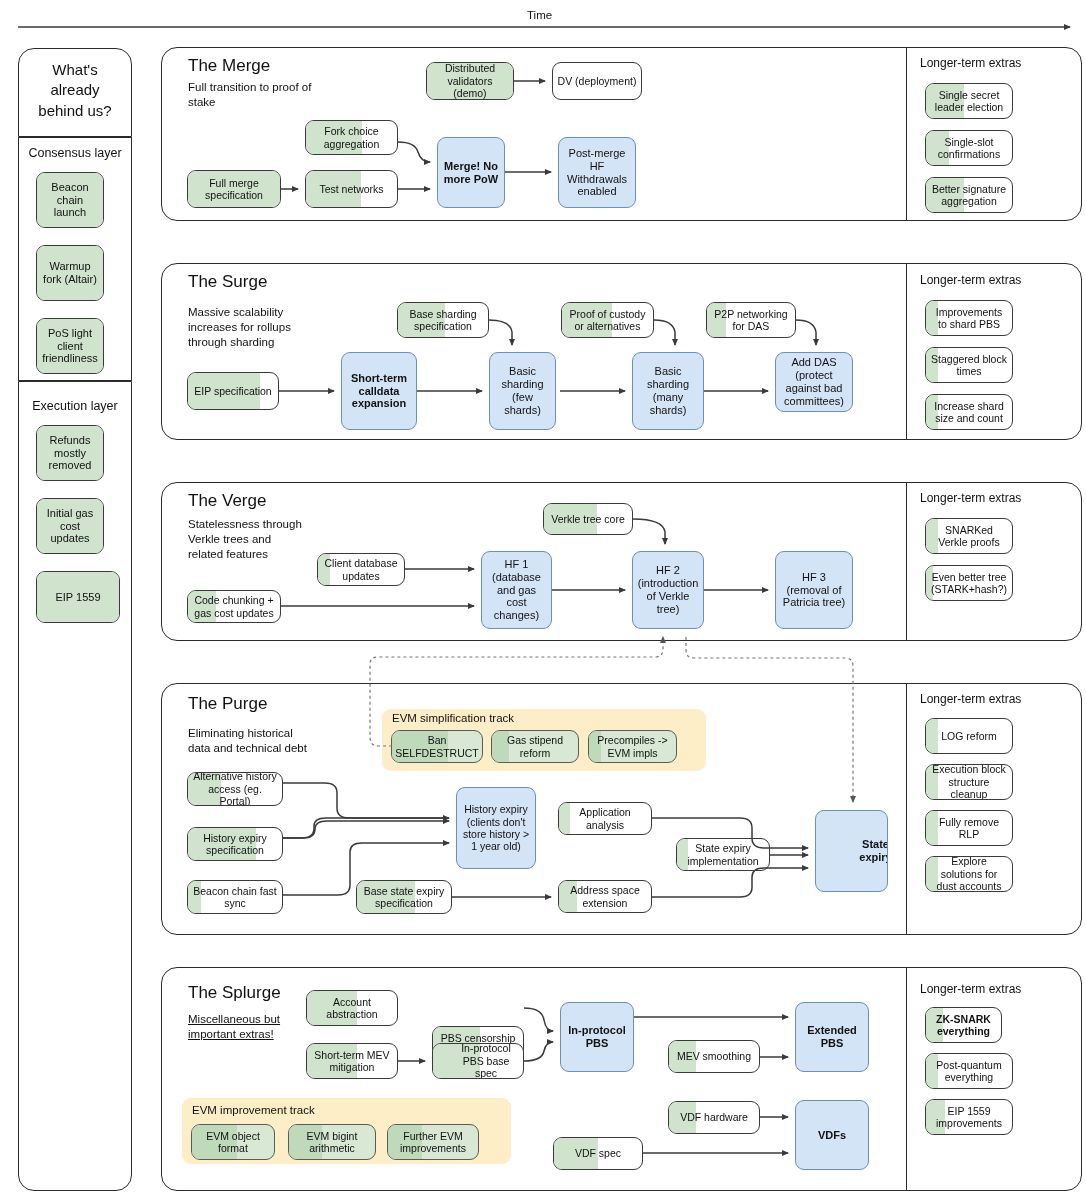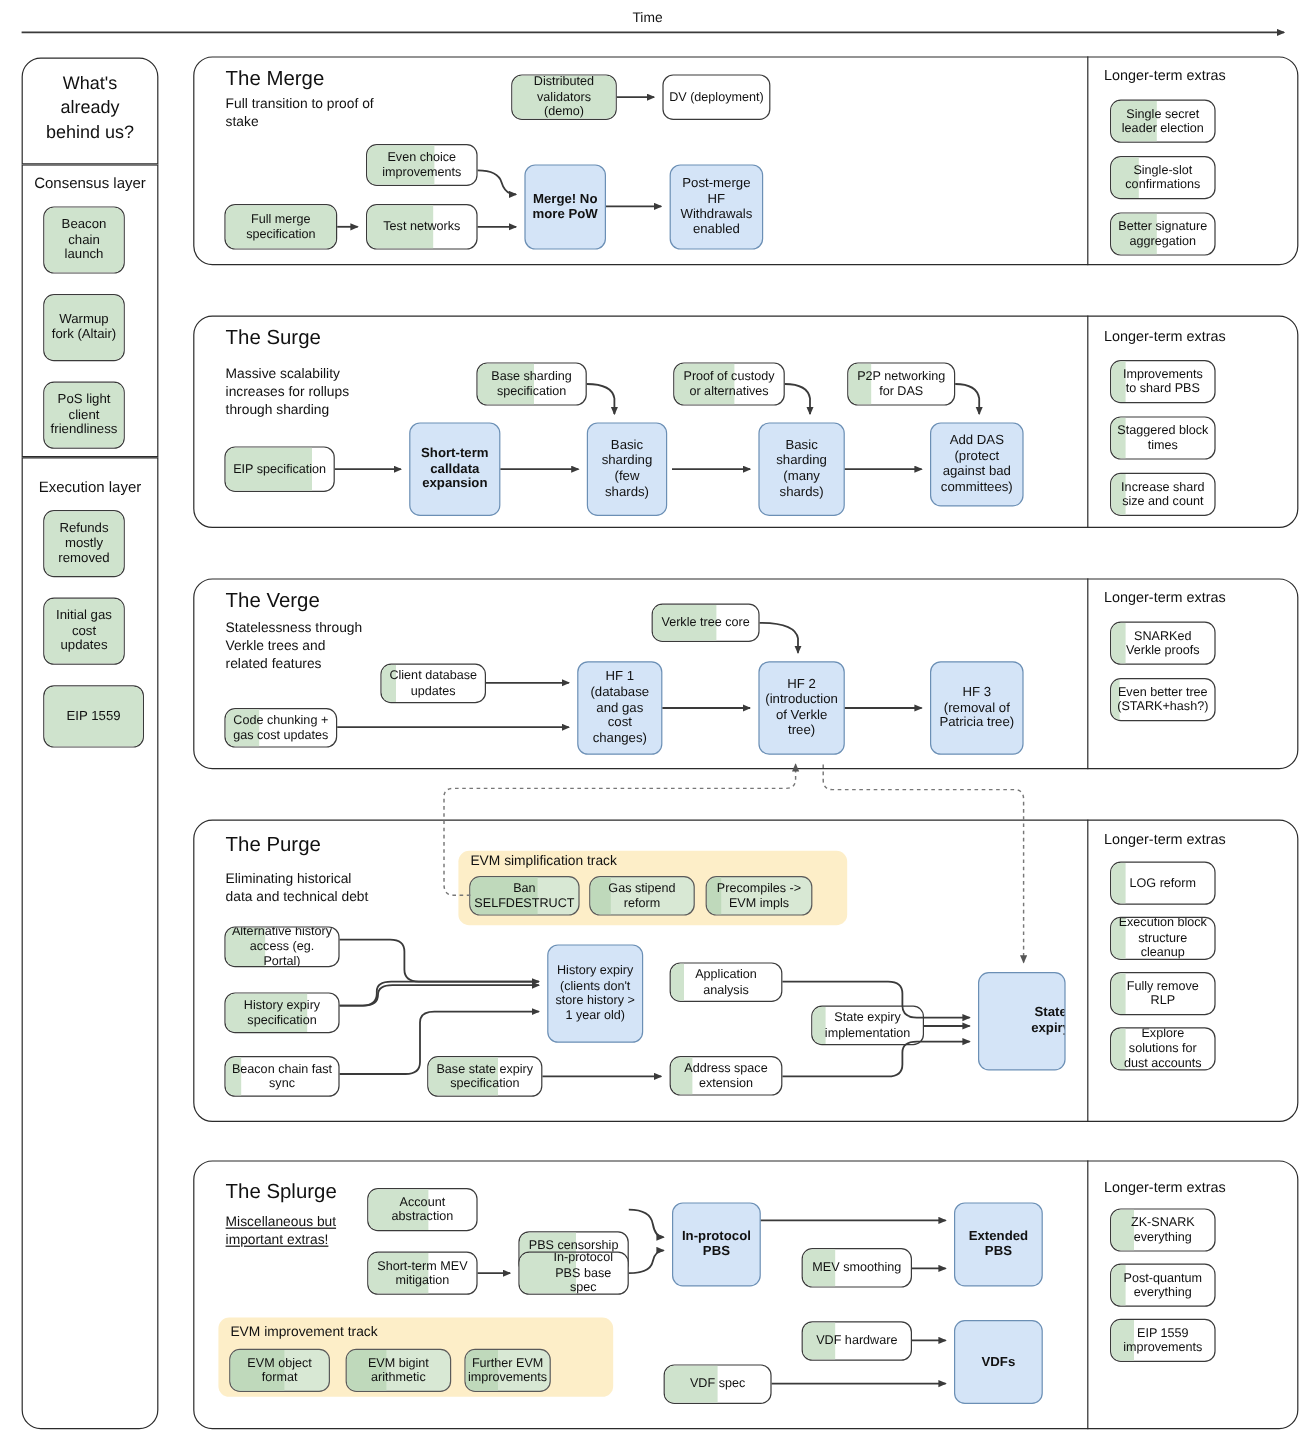--- a/index.html
+++ b/index.html
@@ -133,21 +133,21 @@
   <div class="node" style="left:426px;top:62px;width:88px;height:38px;font-size:10.5px;">
     <div class="fill" style="width:100%"></div>
     <div class="lbl">Distributed validators (demo)</div>
   </div>
   <div class="node" style="left:552px;top:62px;width:90px;height:38px;font-size:10.5px;">
     <div class="fill" style="width:0%"></div>
     <div class="lbl">DV (deployment)</div>
   </div>
   <div class="node" style="left:305px;top:120px;width:93px;height:35px;font-size:10.5px;">
     <div class="fill" style="width:62%"></div>
-    <div class="lbl">Even choice improvements</div>
+    <div class="lbl">Fork choice aggregation</div>
   </div>
   <div class="node" style="left:187px;top:170px;width:94px;height:38px;font-size:10.5px;">
     <div class="fill" style="width:100%"></div>
     <div class="lbl">Full merge specification</div>
   </div>
   <div class="node" style="left:305px;top:170px;width:93px;height:38px;font-size:10.5px;">
     <div class="fill" style="width:60%"></div>
     <div class="lbl">Test networks</div>
   </div>
   <div class="node blue bold" style="left:437px;top:137px;width:68px;height:71px;font-size:11px;">
@@ -194,21 +194,21 @@
   </div>
   <div class="node blue bold" style="left:341px;top:352px;width:76px;height:78px;font-size:11px;">
     <div class="lbl">Short-term calldata expansion</div>
   </div>
   <div class="node blue" style="left:489px;top:352px;width:67px;height:78px;font-size:11px;">
     <div class="lbl">Basic sharding (few shards)</div>
   </div>
   <div class="node blue" style="left:632px;top:352px;width:72px;height:78px;font-size:11px;">
     <div class="lbl">Basic sharding (many shards)</div>
   </div>
-  <div class="node blue" style="left:775px;top:352px;width:78px;height:70px;font-size:11px;">
+  <div class="node blue" style="left:775px;top:352px;width:78px;height:60px;font-size:11px;">
     <div class="lbl">Add DAS (protect against bad committees)</div>
   </div>
 
   <div class="node" style="left:925px;top:300px;width:88px;height:36px;font-size:10.5px;">
     <div class="fill" style="width:14%"></div>
     <div class="lbl">Improvements to shard PBS</div>
   </div>
   <div class="node" style="left:925px;top:347px;width:88px;height:36px;font-size:10.5px;">
     <div class="fill" style="width:14%"></div>
     <div class="lbl">Staggered block times</div>
@@ -375,26 +375,26 @@
   <div class="track" style="left:182px;top:1098px;width:329px;height:66px;"></div>
   <div class="track-title" style="left:192px;top:1104px;">EVM improvement track</div>
   <div class="node ontrack" style="left:191px;top:1124px;width:84px;height:36px;font-size:10.5px;">
     <div class="fill" style="width:55%"></div>
     <div class="lbl">EVM object format</div>
   </div>
   <div class="node ontrack" style="left:288px;top:1124px;width:88px;height:36px;font-size:10.5px;">
     <div class="fill" style="width:38%"></div>
     <div class="lbl">EVM bigint arithmetic</div>
   </div>
-  <div class="node ontrack" style="left:387px;top:1124px;width:72px;height:36px;font-size:10.5px;">
+  <div class="node ontrack" style="left:387px;top:1124px;width:92px;height:36px;font-size:10.5px;">
     <div class="fill" style="width:38%"></div>
     <div class="lbl">Further EVM improvements</div>
   </div>
 
-  <div class="node" style="left:925px;top:1007px;width:88px;height:36px;font-size:10.5px;">
+  <div class="node" style="left:925px;top:1007px;width:77px;height:36px;font-size:10.5px;font-weight:bold;">
     <div class="fill" style="width:22%"></div>
     <div class="lbl">ZK-SNARK everything</div>
   </div>
   <div class="node" style="left:925px;top:1053px;width:88px;height:36px;font-size:10.5px;">
     <div class="fill" style="width:14%"></div>
     <div class="lbl">Post-quantum everything</div>
   </div>
   <div class="node" style="left:925px;top:1099px;width:88px;height:36px;font-size:10.5px;">
     <div class="fill" style="width:22%"></div>
     <div class="lbl">EIP 1559 improvements</div>

